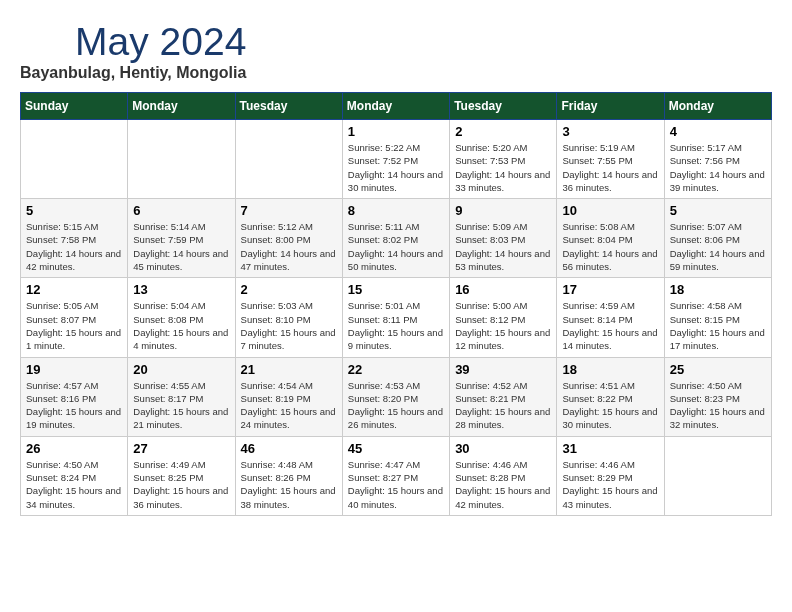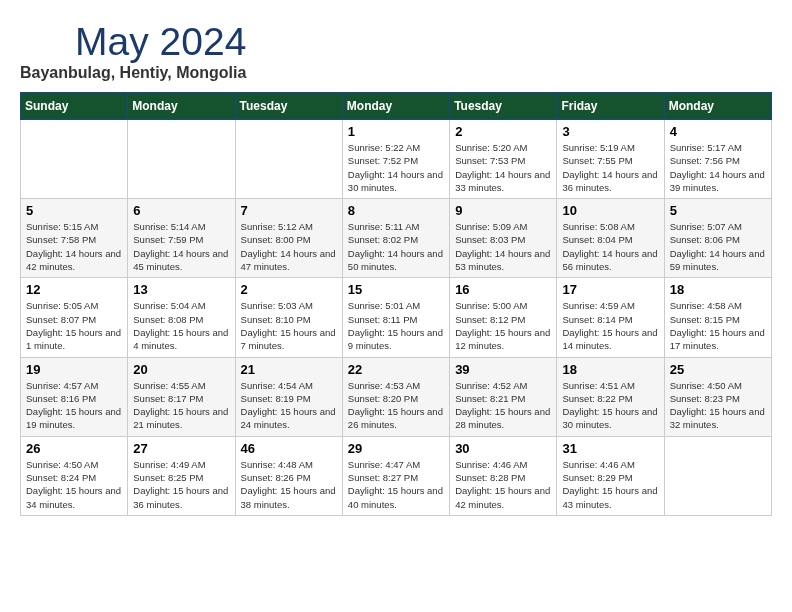--- a/index.html
+++ b/index.html
@@ -222,21 +222,21 @@
         </td>
         <td>
           <div class="day-num">27</div>
           <div class="day-info">Sunrise: 4:49 AM<br>Sunset: 8:25 PM<br>Daylight: 15 hours and 36 minutes.</div>
         </td>
         <td>
           <div class="day-num">46</div>
           <div class="day-info">Sunrise: 4:48 AM<br>Sunset: 8:26 PM<br>Daylight: 15 hours and 38 minutes.</div>
         </td>
         <td>
-          <div class="day-num">29</div>
+          <div class="day-num">45</div>
           <div class="day-info">Sunrise: 4:47 AM<br>Sunset: 8:27 PM<br>Daylight: 15 hours and 40 minutes.</div>
         </td>
         <td>
           <div class="day-num">30</div>
           <div class="day-info">Sunrise: 4:46 AM<br>Sunset: 8:28 PM<br>Daylight: 15 hours and 42 minutes.</div>
         </td>
         <td>
           <div class="day-num">31</div>
           <div class="day-info">Sunrise: 4:46 AM<br>Sunset: 8:29 PM<br>Daylight: 15 hours and 43 minutes.</div>
         </td>

